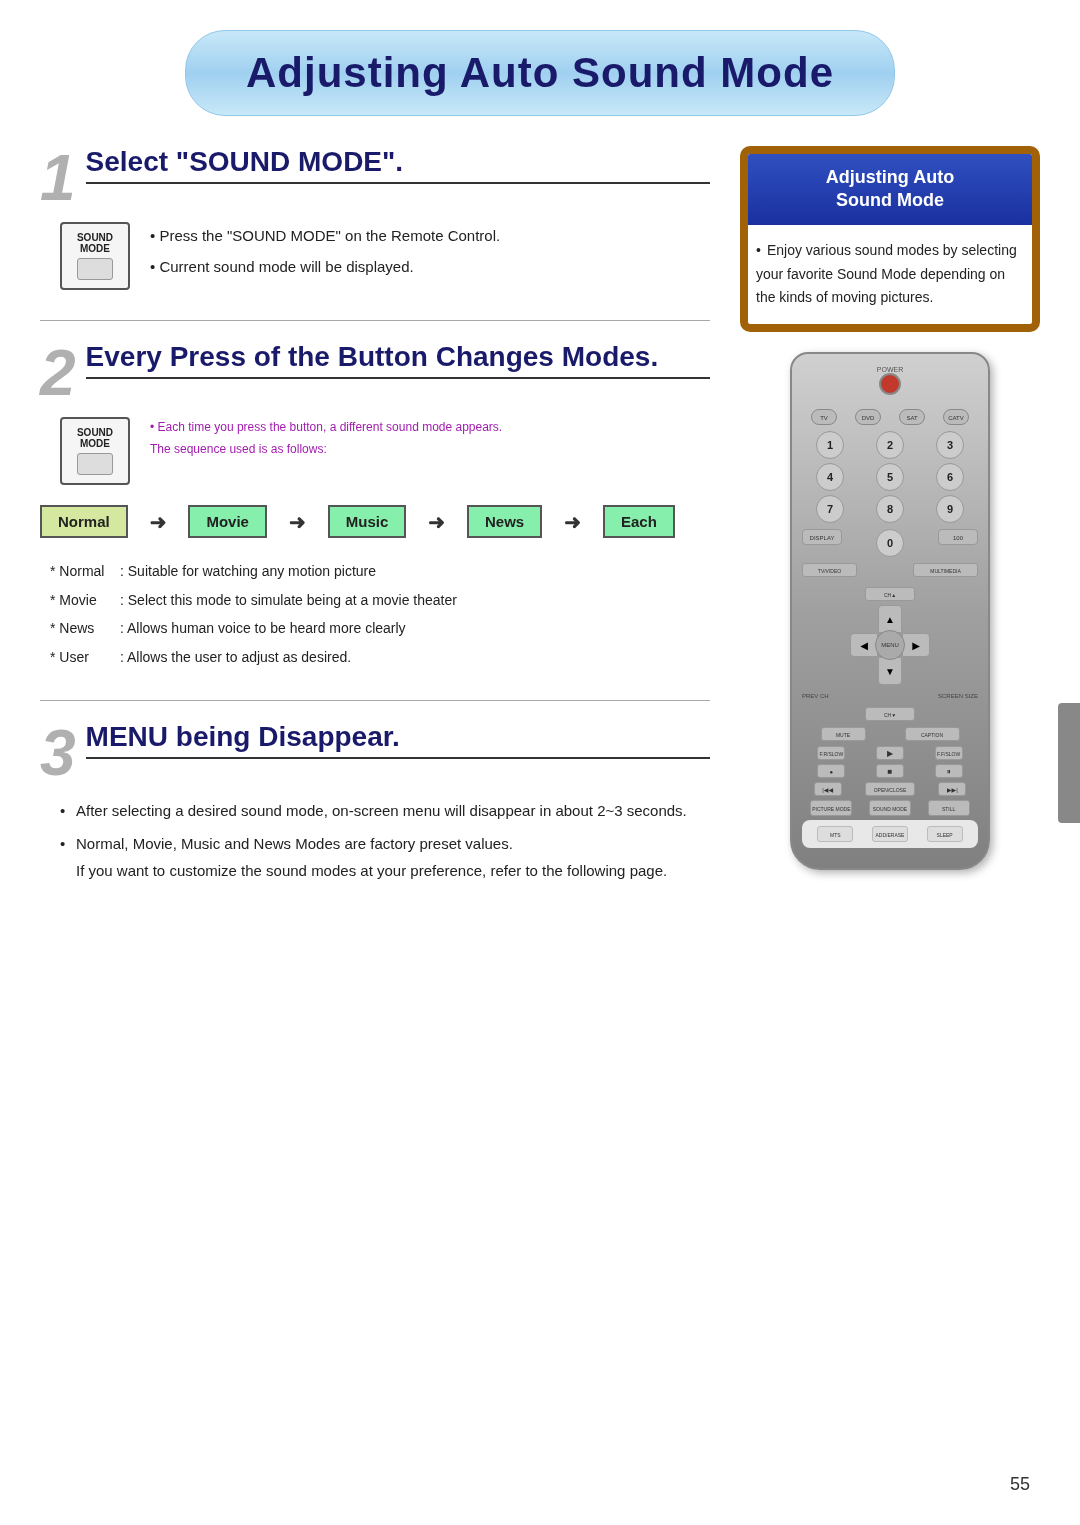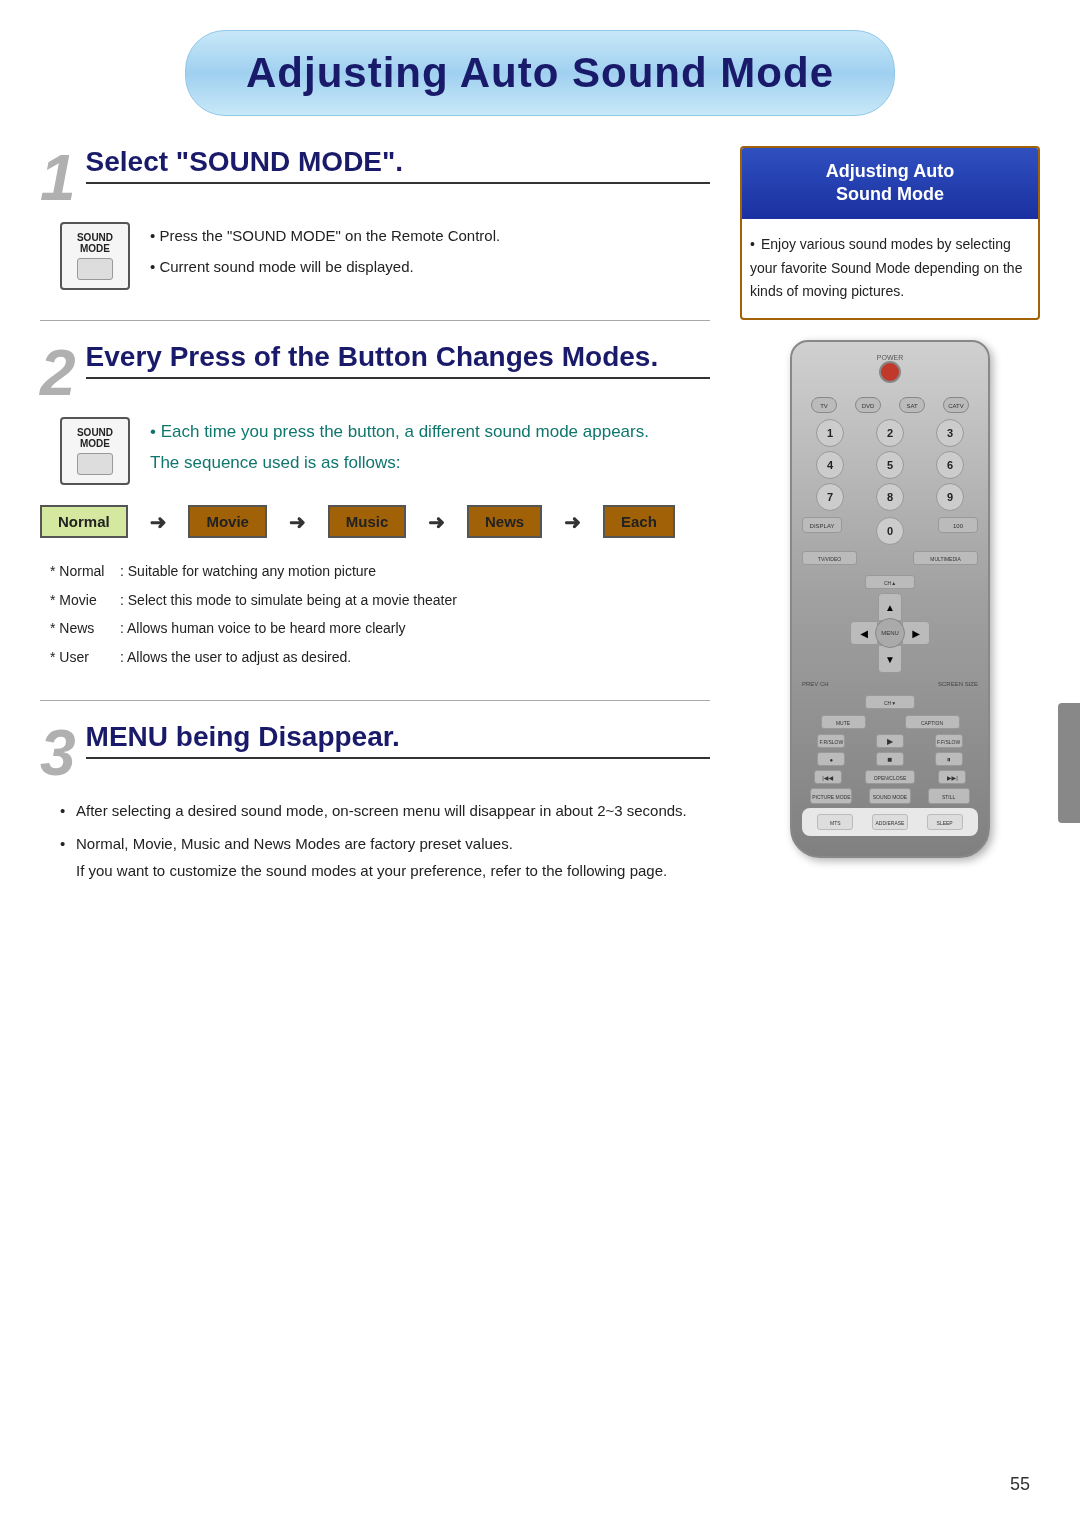--- a/index.html
+++ b/index.html
@@ -128,40 +128,40 @@
     }
 
     
     .section2-body {
       display: flex;
       align-items: flex-start;
       padding-left: 20px;
       margin-top: 10px;
     }
     .section2-text {
-      font-size: 17px;
+      font-size: 12px;
       line-height: 1.8;
-      color: #0f766e;
+      color: #a21caf;
     }
 
     
     .mode-sequence {
       display: flex;
       align-items: center;
       margin: 20px 0 20px 0;
       flex-wrap: nowrap;
       gap: 16px;
     }
     .mode-box {
       border: 2px solid #555;
       padding: 6px 16px;
       font-size: 15px;
       font-weight: 600;
       color: #222;
-      background: #a16207;
+      background: #86efac;
     }
     .mode-box.highlighted {
       background: #d4e8a0;
       border-color: #555;
     }
     .mode-arrow {
       font-size: 20px;
       color: #333;
       margin: 0 6px;
       font-weight: bold;
@@ -200,22 +200,22 @@
       position: relative;
     }
     .section3-body ul li::before {
       content: "•";
       position: absolute;
       left: 0;
     }
 
     
     .right-panel-box {
-      border: 2px solid #a16207;
-      border-radius: 4px;
+      border: 8px solid #a16207;
+      border-radius: 10px;
       overflow: hidden;
       margin-bottom: 20px;
     }
     .right-panel-header {
       background: linear-gradient(to bottom, #3050c0, #1a30a0);
       padding: 12px 16px;
       text-align: center;
     }
     .right-panel-header h2 {
       font-size: 18px;

